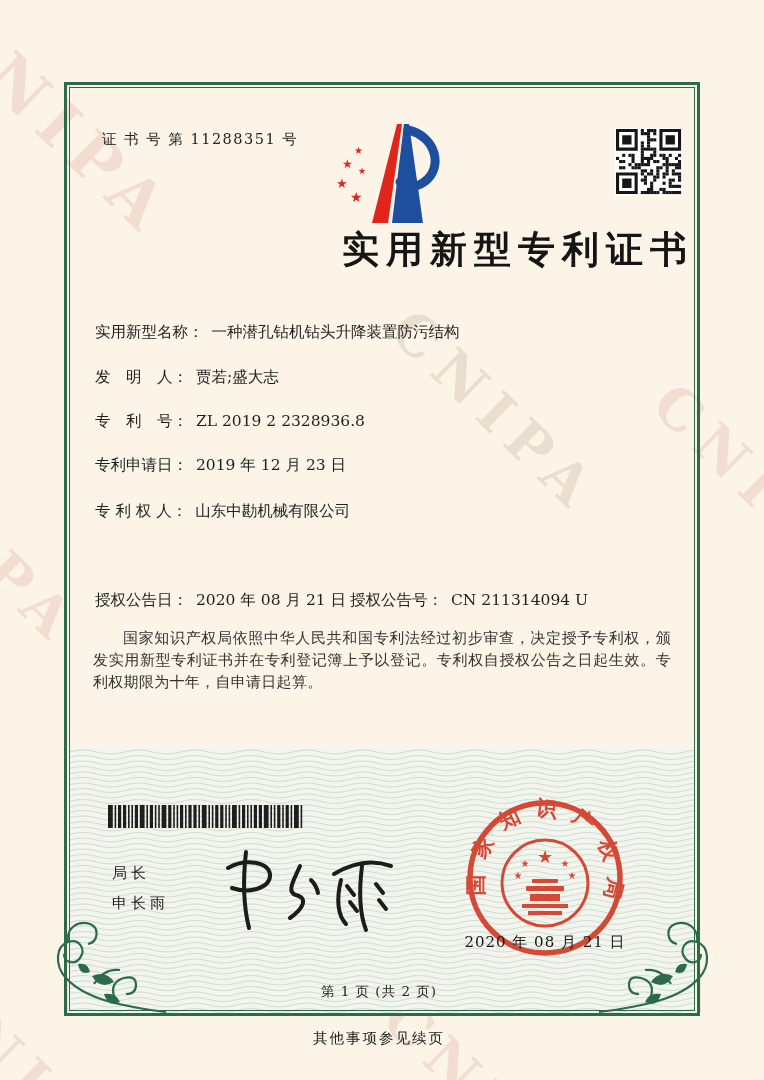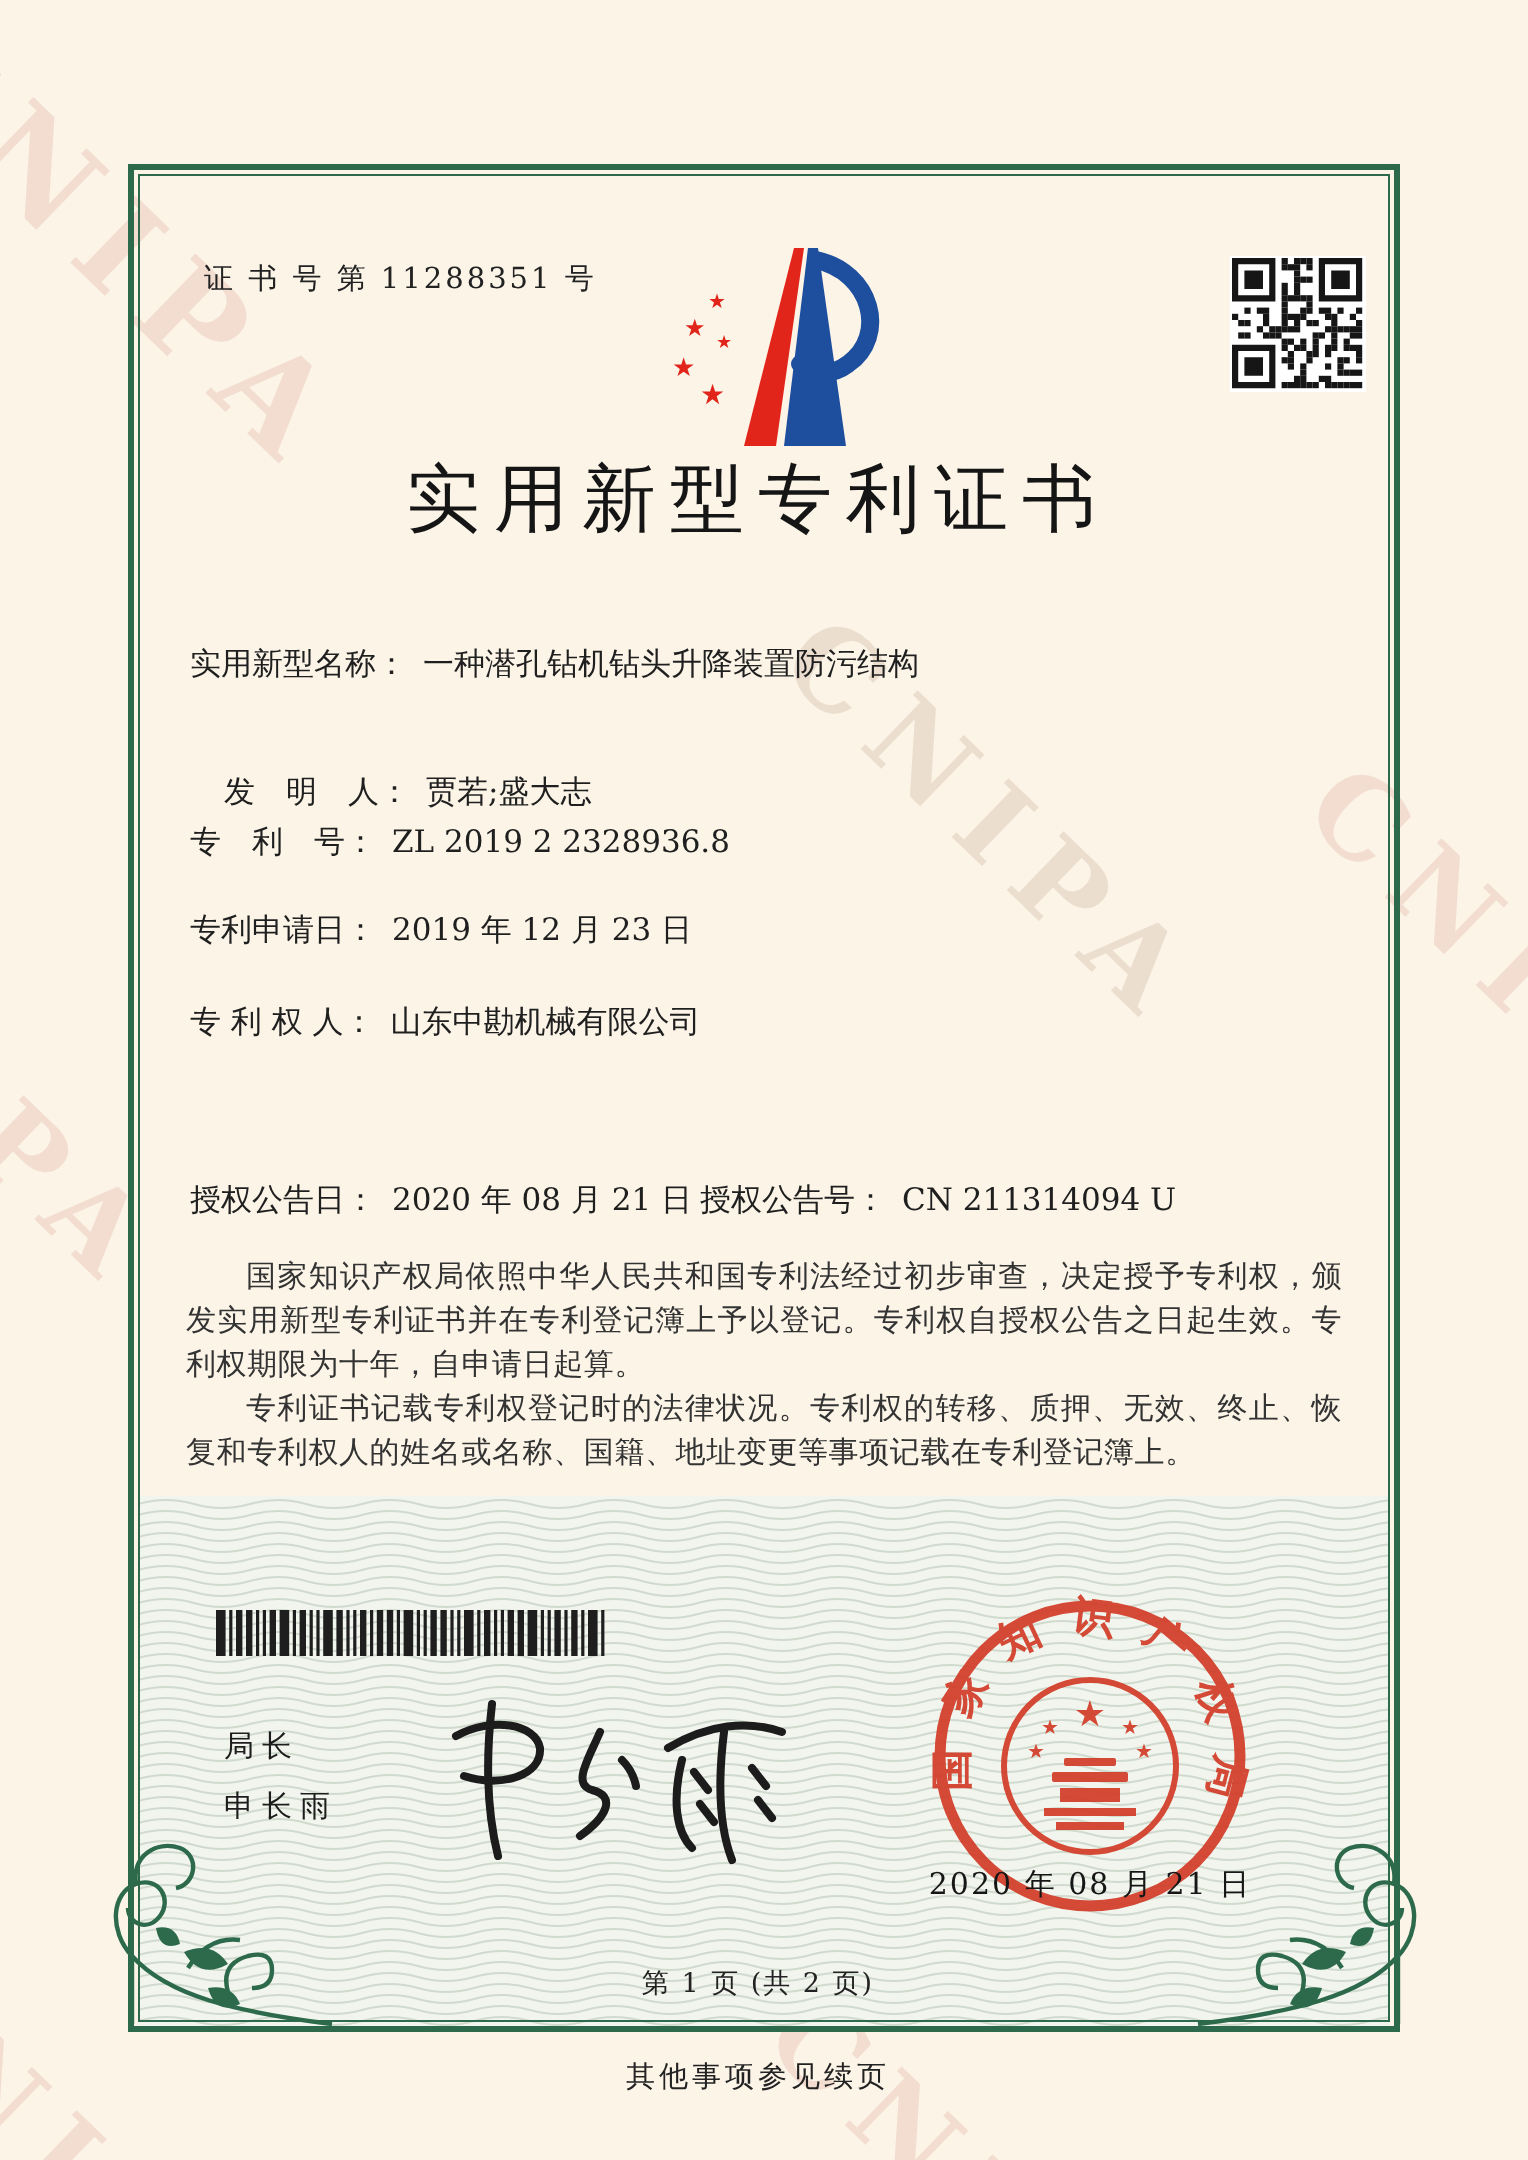--- a/index.html
+++ b/index.html
@@ -19,26 +19,26 @@
   .frame{position:absolute;left:64px;top:82px;width:630px;height:928px;
          border:3px solid #2c6a4b;z-index:2;}
   .frame-inner{position:absolute;left:2px;top:2px;right:2px;bottom:2px;border:1px solid #2c6a4b;}
   
   .band{position:absolute;left:69px;top:748px;width:626px;height:266px;background:#f2f5ee;z-index:1;}
   .band svg{display:block;}
   
   .certno{position:absolute;left:102px;top:130px;font-size:14.5px;letter-spacing:1.5px;z-index:3;}
   .logo{position:absolute;left:328px;top:120px;z-index:3;}
   .qr{position:absolute;left:615px;top:128px;z-index:3;}
-  .title{position:absolute;left:64px;top:225px;width:630px;text-align:center;
-         font-size:37px;font-weight:normal;letter-spacing:7px;color:#151515;z-index:3;}
+  .title{position:absolute;left:64px;top:225px;width:630px;text-align:right;
+         font-size:37px;font-weight:bold;letter-spacing:7px;color:#151515;z-index:3;}
   
   .row{position:absolute;left:95px;font-size:15.5px;white-space:nowrap;z-index:3;color:#1f1f1f;}
   .row .value{margin-left:8px;}
-  .r1{top:322px;} .r2{top:386px;margin-left:17px;} .r3{top:411px;} .r4{top:455px;} .r5{top:501px;} .r6{top:547px;}
+  .r1{top:322px;} .r2{top:367px;} .r3{top:411px;} .r4{top:455px;} .r5{top:501px;} .r6{top:547px;}
   .g1{top:590px;} .g2{top:590px;left:350px;}
   
   .paras{position:absolute;left:93px;top:627px;width:578px;font-size:15px;line-height:22px;
          text-align:justify;color:#333;z-index:3;}
   .para{text-indent:2em;margin:0;letter-spacing:0.3px;}
   
   .barcode{position:absolute;left:108px;top:805px;z-index:3;}
   
   .sig-title{position:absolute;left:112px;top:864px;font-size:15px;letter-spacing:4px;
              font-family:"DejaVu Sans","Liberation Sans",sans-serif;color:#1c1c1c;z-index:3;}
@@ -295,21 +295,20 @@
   </div>
   <div class="row g1">
     <span class="label">授权公告日：</span><span class="value">2020 年 08 月 21 日</span>
   </div>
   <div class="row g2">
     <span class="label">授权公告号：</span><span class="value">CN 211314094 U</span>
   </div>
 
   <div class="paras">
     <p class="para">国家知识产权局依照中华人民共和国专利法经过初步审查，决定授予专利权，颁发实用新型专利证书并在专利登记簿上予以登记。专利权自授权公告之日起生效。专利权期限为十年，自申请日起算。</p>
-    <p class="para">专利证书记载专利权登记时的法律状况。专利权的转移、质押、无效、终止、恢复和专利权人的姓名或名称、国籍、地址变更等事项记载在专利登记簿上。</p>
   </div>
 
   <svg class="barcode" width="198" height="23" viewBox="0 0 198 23">
     <g id="bars" fill="#1e1e1e">
         <rect x="0" y="0" width="4.800000000000001" height="23"></rect>
         <rect x="6.6000000000000005" y="0" width="1.6" height="23"></rect>
         <rect x="10" y="0" width="3.2" height="23"></rect>
         <rect x="15" y="0" width="3.2" height="23"></rect>
         <rect x="20" y="0" width="1.6" height="23"></rect>
         <rect x="23.4" y="0" width="1.6" height="23"></rect>

